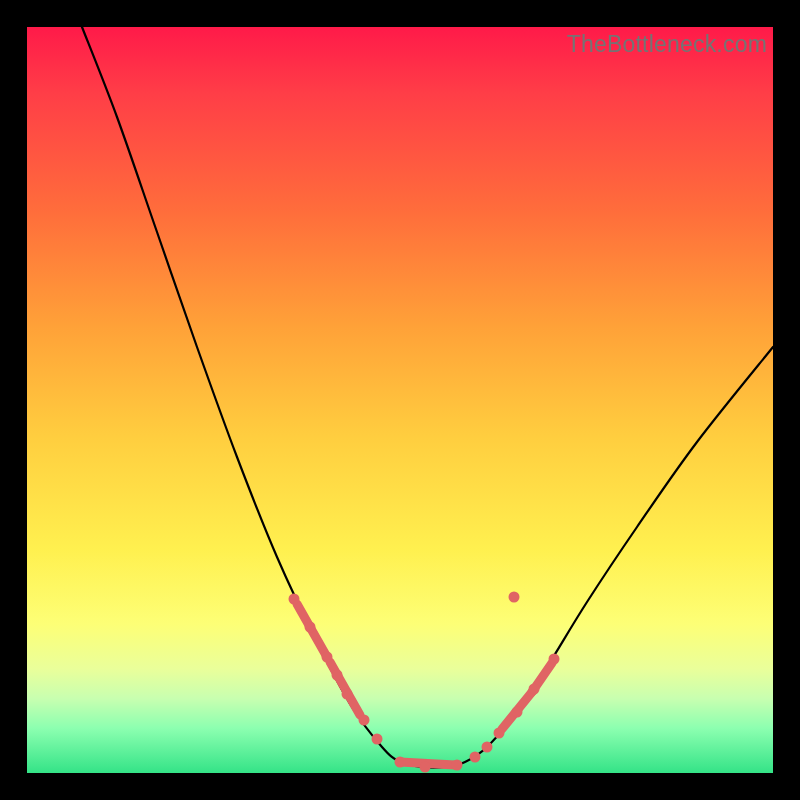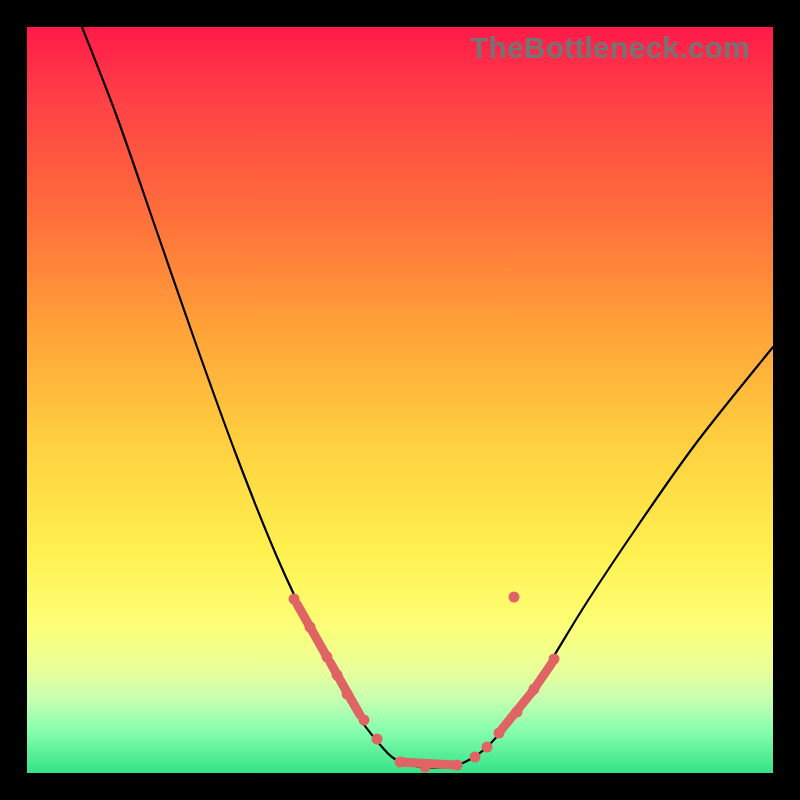--- a/index.html
+++ b/index.html
@@ -35,25 +35,25 @@
       #fdff76 80%,
       #eaff9a 86%,
       #c8ffb0 90%,
       #8cffb0 94%,
       #34e387 100%
     );
   }
   .watermark {
     position: absolute;
     top: 4px;
-    right: 23px;
+    right: 6px;
     color: #747474;
-    font-size: 30px;
+    font-size: 23px;
     letter-spacing: 0.2px;
-    font-weight: 700;
+    font-weight: 400;
     user-select: none;
   }
   svg {
     position: absolute;
     left: 0;
     top: 0;
     width: 746px;
     height: 746px;
     overflow: visible;
   }

